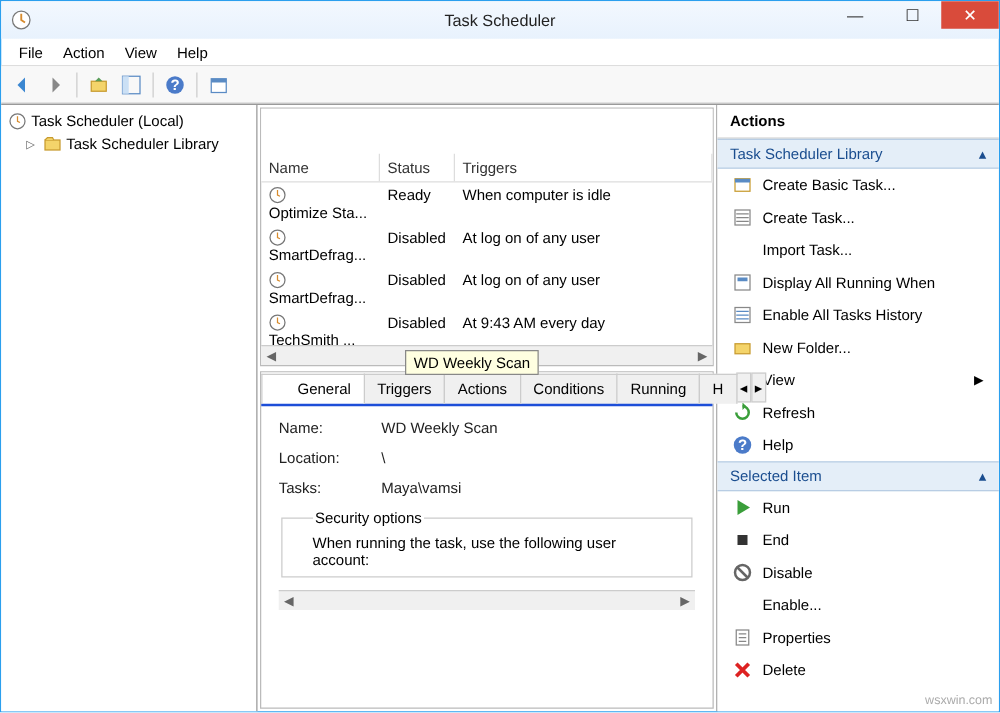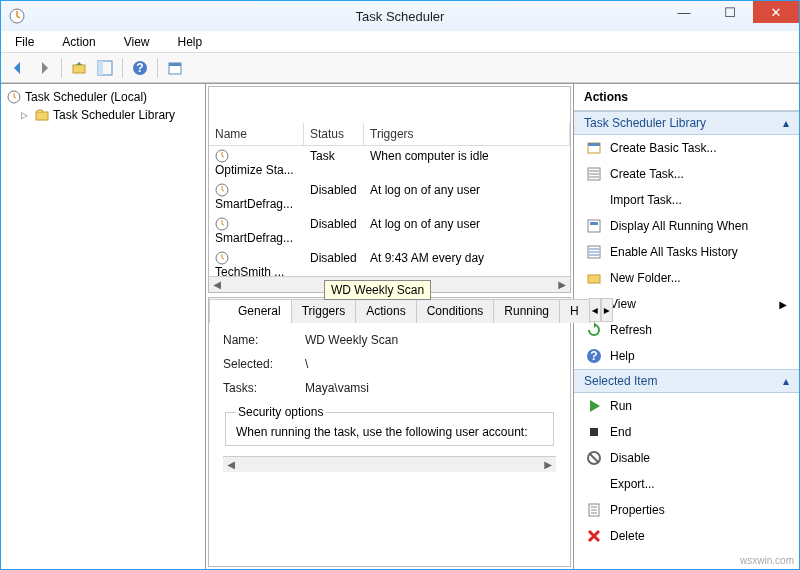--- a/index.html
+++ b/index.html
@@ -4,21 +4,21 @@
 <style>
 * { box-sizing: border-box; font-family: "Segoe UI", Tahoma, sans-serif; font-size: 12px; }
 body { margin: 0; width: 800px; height: 570px; background: #fff; overflow: hidden; }
 .window { width: 800px; height: 570px; border: 1px solid #2b9fee; display: flex; flex-direction: column; }
 .titlebar { height: 30px; background: linear-gradient(#f3f8fe,#e8f2fd); display: flex; align-items: center; position: relative; }
 .title-icon { width: 16px; height: 16px; margin: 0 8px; }
 .title { position: absolute; left: 0; right: 0; text-align: center; font-size: 13px; color: #222; pointer-events: none; }
 .win-buttons { position: absolute; right: 0; top: 0; display: flex; }
 .win-btn { width: 46px; height: 22px; display: flex; align-items: center; justify-content: center; font-size: 13px; color: #333; }
 .win-btn.close { background: #d94b3b; color: #fff; }
-.menubar { height: 22px; display: flex; align-items: center; gap: 12px; padding: 0 6px; border-bottom: 1px solid #ddd; }
+.menubar { height: 22px; display: flex; align-items: center; gap: 0; padding: 0 6px; border-bottom: 1px solid #ddd; }
 .menubar span { padding: 2px 8px; }
 .toolbar { height: 30px; display: flex; align-items: center; gap: 4px; padding: 0 6px; border-bottom: 1px solid #ccc; background: #f8f8f8; }
 .tool-btn { width: 22px; height: 22px; display: flex; align-items: center; justify-content: center; border: 1px solid transparent; }
 .tool-sep { width: 1px; height: 20px; background: #ccc; margin: 0 2px; }
 .content { flex: 1; display: flex; border-top: 1px solid #999; min-height: 0; }
 .left-pane { width: 205px; border-right: 1px solid #999; background: #fff; padding: 4px; }
 .tree-row { display: flex; align-items: center; gap: 4px; padding: 2px 2px; }
 .tree-row.indent { padding-left: 16px; }
 .expander { width: 10px; height: 10px; display: inline-block; font-size: 9px; color: #666; }
 .center-pane { flex: 1; display: flex; flex-direction: column; border-right: 1px solid #999; min-width: 0; }
@@ -31,26 +31,26 @@
 .list-row .cell { padding: 1px 6px; white-space: nowrap; overflow: hidden; text-overflow: ellipsis; }
 .clock-icon { width: 14px; height: 14px; margin-right: 3px; vertical-align: -2px; }
 .hscroll { height: 16px; background: #f0f0f0; border-top: 1px solid #ccc; display: flex; align-items: center; }
 .hscroll .arrow { width: 16px; text-align: center; color: #666; font-size: 10px; }
 .tooltip { position: absolute; bottom: -8px; left: 115px; background: #ffffe1; border: 1px solid #888; padding: 2px 6px; z-index: 10; font-size: 12px; }
 .detail-pane { flex: 1; border: 1px solid #bbb; margin: 2px; display: flex; flex-direction: column; min-height: 0; }
 .tabs { display: flex; background: #fafafa; position: relative; }
 .tab { padding: 4px 10px; border: 1px solid #ccc; border-bottom: none; background: #f0f0f0; margin-right: -1px; position: relative; top: 1px; }
 .tab.active { background: #fff; z-index: 2; padding-left: 28px; }
 .tab-nav { width: 16px; text-align: center; padding: 4px 2px; border: 1px solid #ccc; background: #f0f0f0; }
-.tab-body { flex: 1; border-top: 1px solid #1d4ed8; padding: 10px 14px; overflow: auto; display: flex; flex-direction: column; gap: 10px; }
+.tab-body { flex: 1; border-top: 3px solid #1d4ed8; padding: 10px 14px; overflow: auto; display: flex; flex-direction: column; gap: 10px; }
 .field-row { display: flex; gap: 12px; align-items: flex-start; }
 .field-label { width: 70px; color: #222; }
 .field-val { flex: 1; color: #222; }
 .desc-box { flex: 1; border: 1px solid #bbb; padding: 4px; min-height: 60px; background: #fff; }
-fieldset { border: 1px solid #ccc; padding: 6px 10px; }
+fieldset { border: 1px solid #ccc; padding: 6px 24px; }
 .actions-pane { width: 225px; background: #fff; display: flex; flex-direction: column; }
 .actions-title { padding: 6px 10px; font-weight: bold; border-bottom: 1px solid #ccc; background: #fff; }
 .action-section-hdr { background: #e4eef8; color: #1a4d8f; padding: 4px 10px; border-top: 1px solid #b8cde4; border-bottom: 1px solid #b8cde4; display: flex; justify-content: space-between; align-items: center; }
 .action-list { display: flex; flex-direction: column; }
 .action-item { display: flex; align-items: center; gap: 8px; padding: 5px 12px; }
 .action-item .ico { width: 16px; height: 16px; display: flex; align-items: center; justify-content: center; }
 .arrow-r { margin-left: auto; font-size: 10px; }
 .watermark { position: absolute; right: 6px; bottom: 4px; font-size: 10px; color: #aaa; }
 svg { display: block; }
 </style>
@@ -143,21 +143,21 @@
           <div class="col-name">Name</div>
           <div class="col-status">Status</div>
           <div class="col-trig">Triggers</div>
         </div>
         <div class="list-body" id="task-body">
             <div class="list-row">
               <div class="cell col-name"><svg class="clock-icon" viewBox="0 0 14 14">
                   <circle cx="7" cy="7" r="6" fill="#fff" stroke="#777"></circle>
                   <path d="M7 3v4l2 1" stroke="#d78b2d" fill="none"></path>
                 </svg><span>Optimize Sta...</span></div>
-              <div class="cell col-status">Task</div>
+              <div class="cell col-status">Ready</div>
               <div class="cell col-trig">When computer is idle</div>
             </div>
             <div class="list-row">
               <div class="cell col-name"><svg class="clock-icon" viewBox="0 0 14 14">
                   <circle cx="7" cy="7" r="6" fill="#fff" stroke="#777"></circle>
                   <path d="M7 3v4l2 1" stroke="#d78b2d" fill="none"></path>
                 </svg><span>SmartDefrag...</span></div>
               <div class="cell col-status">Disabled</div>
               <div class="cell col-trig">At log on of any user</div>
             </div>
@@ -196,21 +196,21 @@
           <div class="tab">H</div>
           <div class="tab-nav">◂</div>
           <div class="tab-nav">▸</div>
         </div>
         <div class="tab-body">
           <div class="field-row">
             <div class="field-label">Name:</div>
             <div class="field-val">WD Weekly Scan</div>
           </div>
           <div class="field-row">
-            <div class="field-label">Selected:</div>
+            <div class="field-label">Location:</div>
             <div class="field-val">\</div>
           </div>
           <div class="field-row">
             <div class="field-label">Tasks:</div>
             <div class="field-val">Maya\vamsi</div>
           </div>
           <fieldset>
             <legend>Security options</legend>
             <div>When running the task, use the following user account:</div>
           </fieldset>
@@ -327,21 +327,21 @@
             <span class="ico">
               <svg width="16" height="16">
                 <circle cx="8" cy="8" r="6" fill="none" stroke="#666" stroke-width="2"></circle>
                 <path d="M4 4l8 8" stroke="#666" stroke-width="2"></path>
               </svg>
             </span>
             <span>Disable</span>
           </div>
           <div class="action-item">
             <span class="ico"></span>
-            <span>Export...</span>
+            <span>Enable...</span>
           </div>
           <div class="action-item">
             <span class="ico">
               <svg width="16" height="16">
                 <rect x="3" y="2" width="10" height="12" fill="#fff" stroke="#888"></rect>
                 <path d="M5 5h6M5 8h6M5 11h6" stroke="#888"></path>
               </svg>
             </span>
             <span>Properties</span>
           </div>

